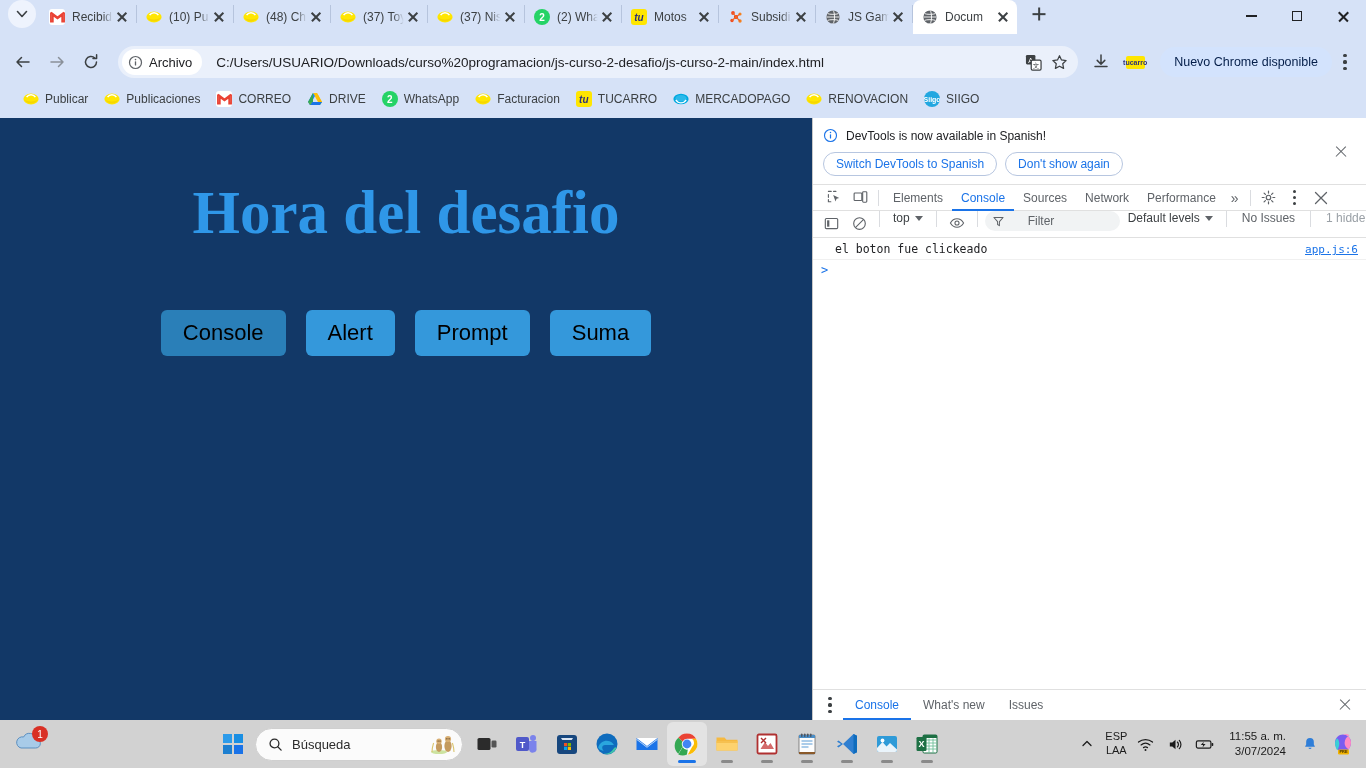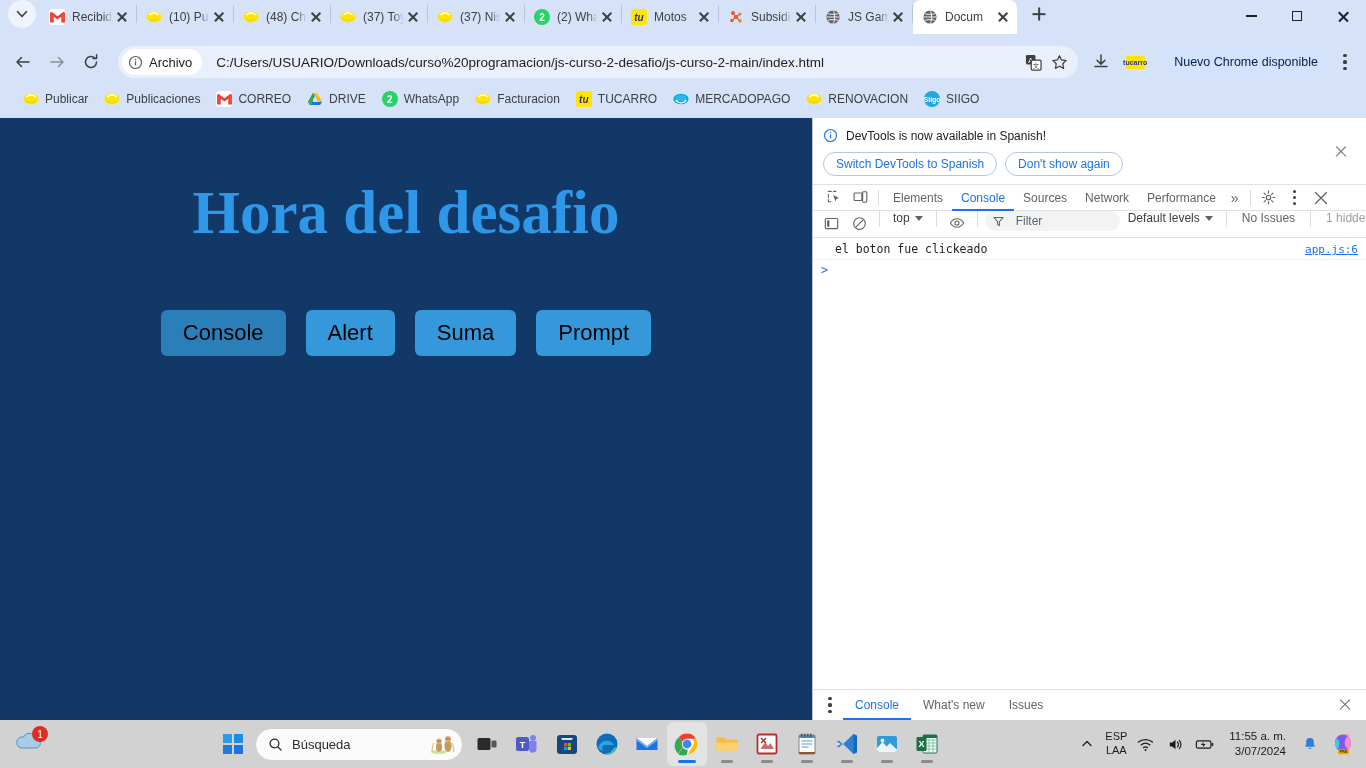--- a/index.html
+++ b/index.html
@@ -165,21 +165,21 @@
   .dt-more { font-size: 14px; color: #5f6368; padding: 0 6px; cursor:pointer; flex:none; }
 
   .dt-ctrls { height: 27px; display: flex; align-items: flex-start; padding: 0 5px;
               border-bottom: 1px solid #e0e0e0; gap: 2px; }
   .dt-sel { font-size: 12px; color: #3c4043; display: flex; align-items: center;
             gap: 5px; padding: 0 6px; cursor: pointer; flex:none; }
   .caret { width: 0; height: 0; border-left: 4px solid transparent;
            border-right: 4px solid transparent; border-top: 5px solid #5f6368; }
   .dt-filter {
     background: #f1f3f4; border-radius: 11px; height: 20px; width: 135px;
-    display: flex; align-items: center; padding: 0 8px; gap: 12px; cursor: text; flex:none;
+    display: flex; align-items: center; padding: 0 8px; gap: 24px; cursor: text; flex:none;
   }
   .dt-filter span { font-size: 12px; color: #5f6368; }
   .dt-status { font-size: 12px; color: #5f6368; padding: 0 8px; cursor: pointer; flex:none; }
   .dt-status.dim { color: #9aa0a6; }
 
   .dt-console { flex: 1; overflow: hidden; position: relative; }
   .dt-msg { display: flex; align-items: baseline; padding: 4px 8px 3px 22px;
             border-bottom: 1px solid #f0f0f0; }
   .dt-msg .txt { font-family: "DejaVu Sans Mono", monospace; font-size: 11.5px;
                  color: #202124; flex: 1; }
@@ -527,22 +527,22 @@
       </div>
     </div>
 
   <div class="viewport">
 
     <div class="page" style="background: rgb(18, 56, 103);">
       <h1 style="color: rgb(47, 151, 232);">Hora del desafio</h1>
       <div class="btnrow" id="page-buttons">
           <button class="pgbtn pressed" style="background: rgb(42, 127, 184);">Console</button>
           <button class="pgbtn" style="background: rgb(52, 152, 219);">Alert</button>
+          <button class="pgbtn" style="background: rgb(52, 152, 219);">Prompt</button>
           <button class="pgbtn" style="background: rgb(52, 152, 219);">Suma</button>
-          <button class="pgbtn" style="background: rgb(52, 152, 219);">Prompt</button>
         </div>
     </div>
 
     <div class="devtools">
 
       <div class="dt-banner">
         <div class="dt-banner-body">
           <div class="dt-banner-row1">
             <svg width="15" height="15" viewBox="0 0 16 16">
               <circle cx="8" cy="8" r="6.4" fill="none" stroke="#1a73e8" stroke-width="1.2"></circle>

